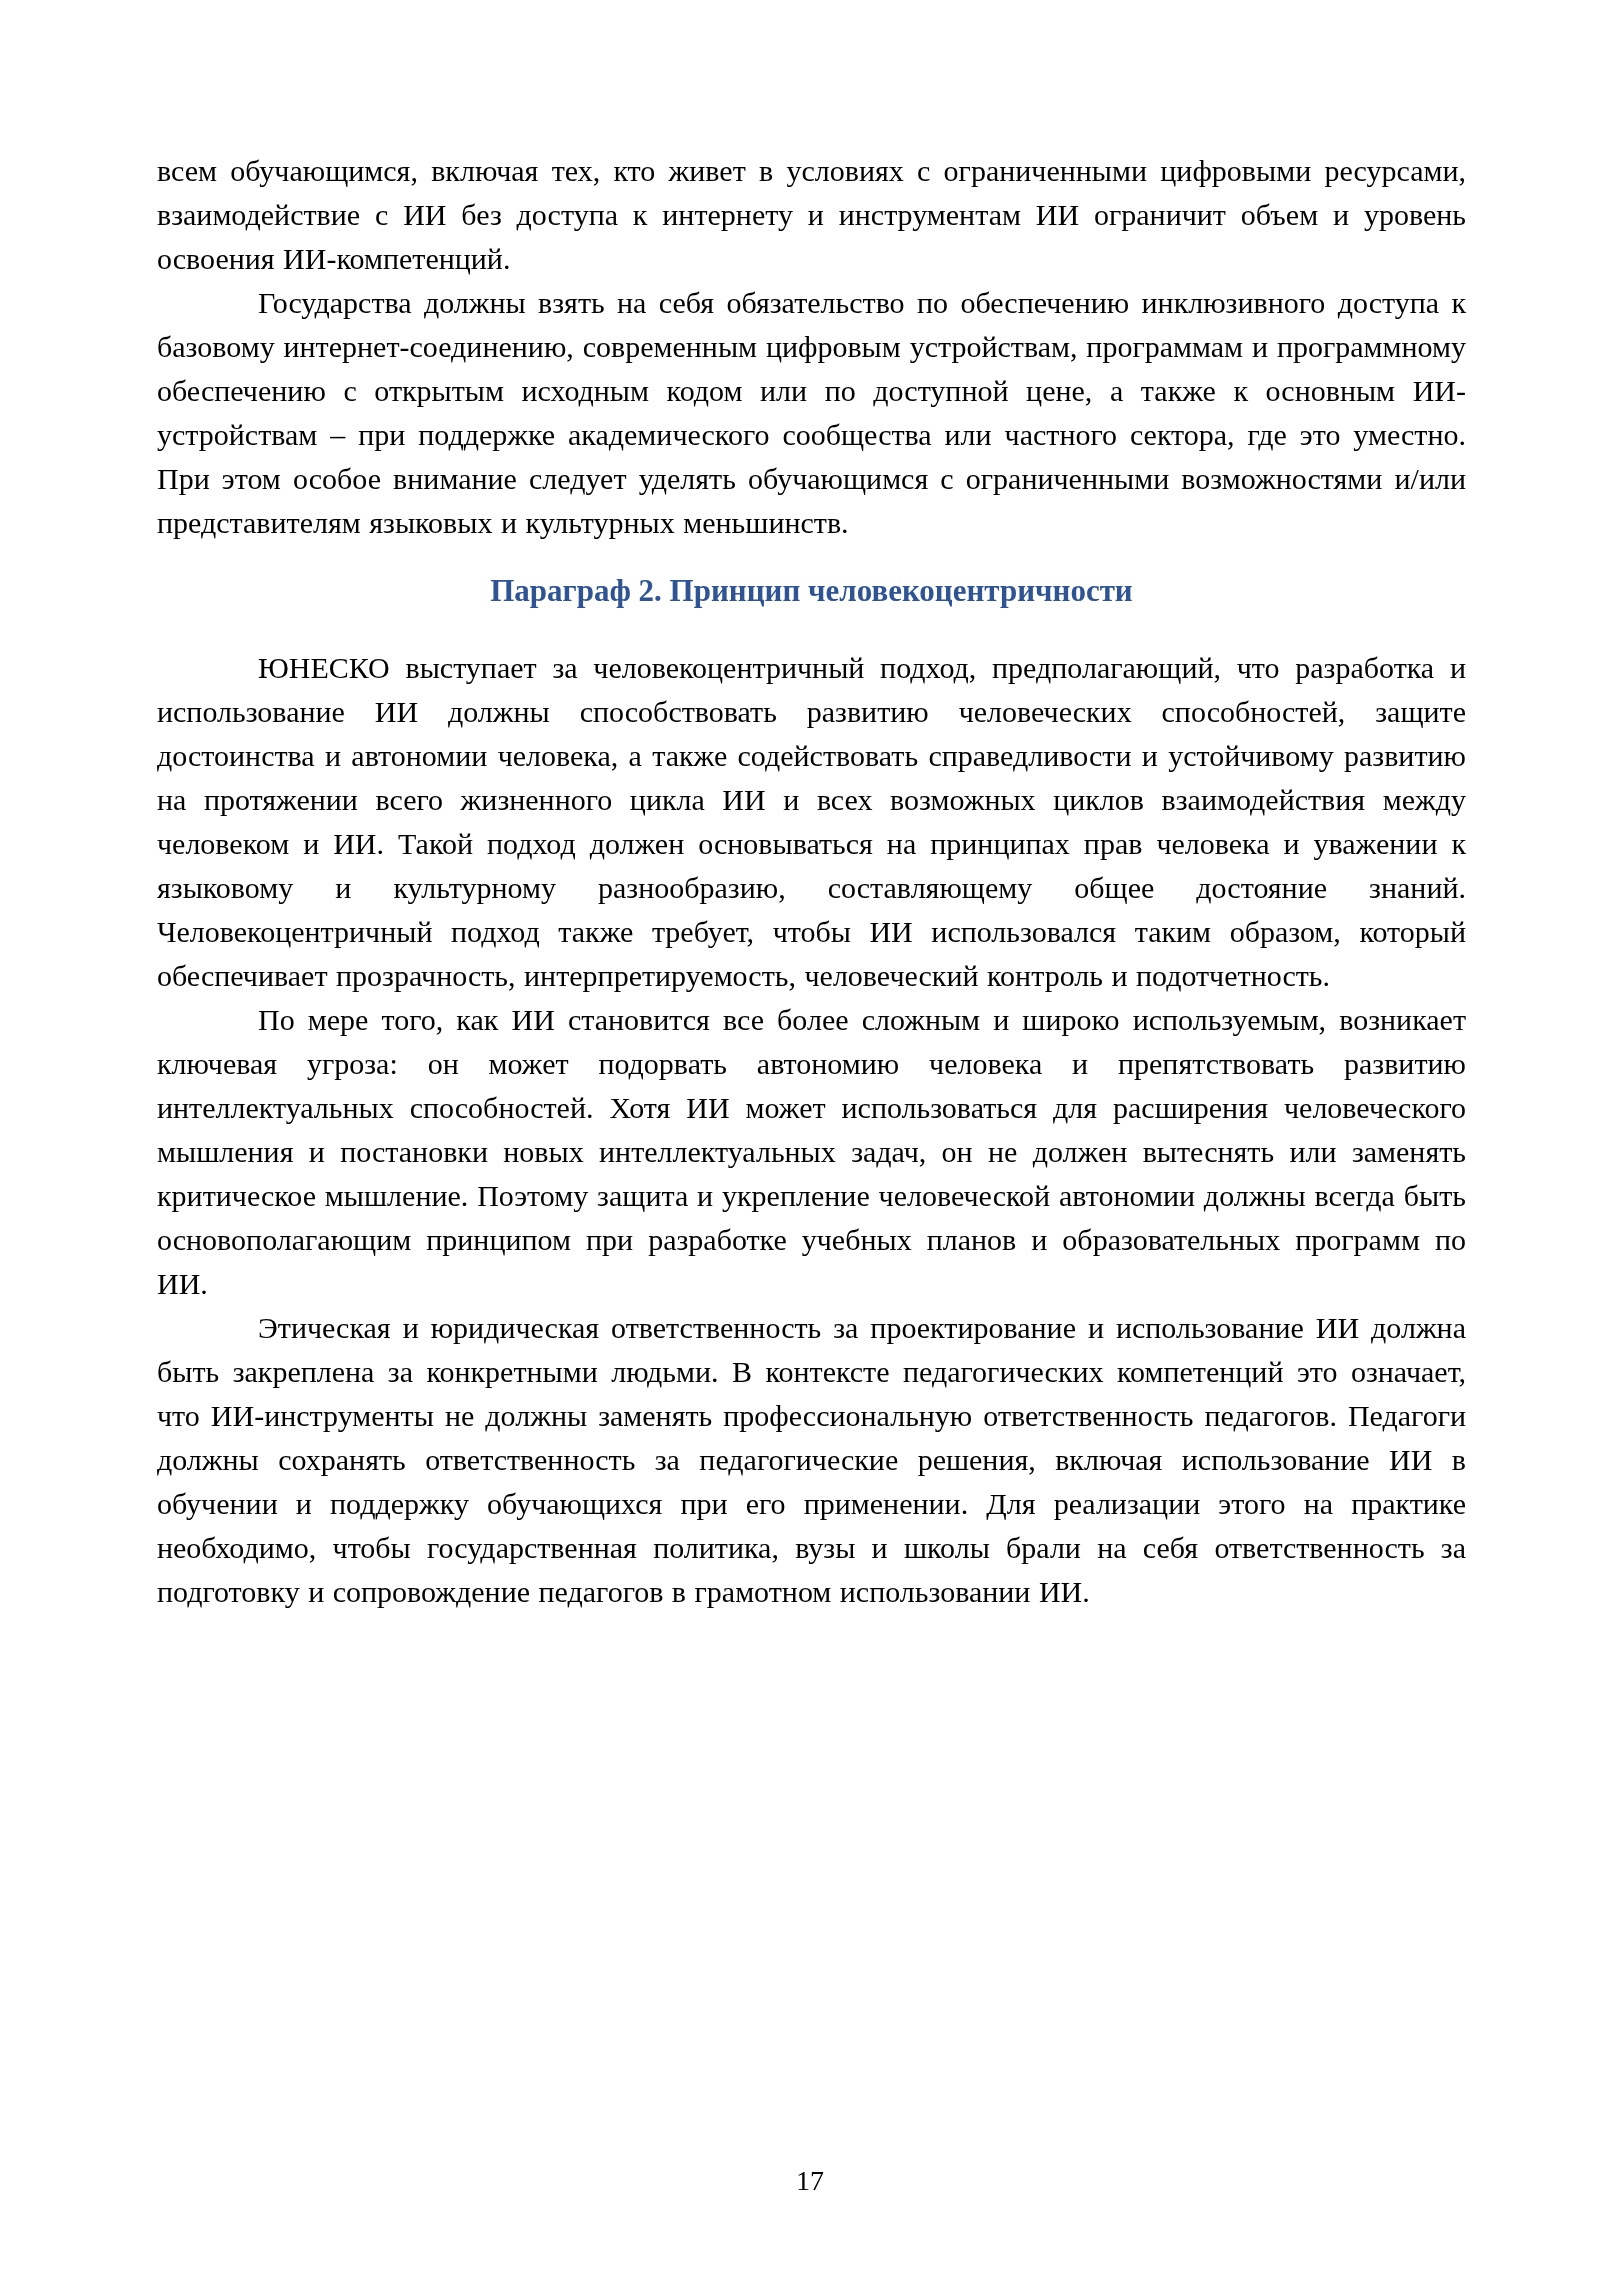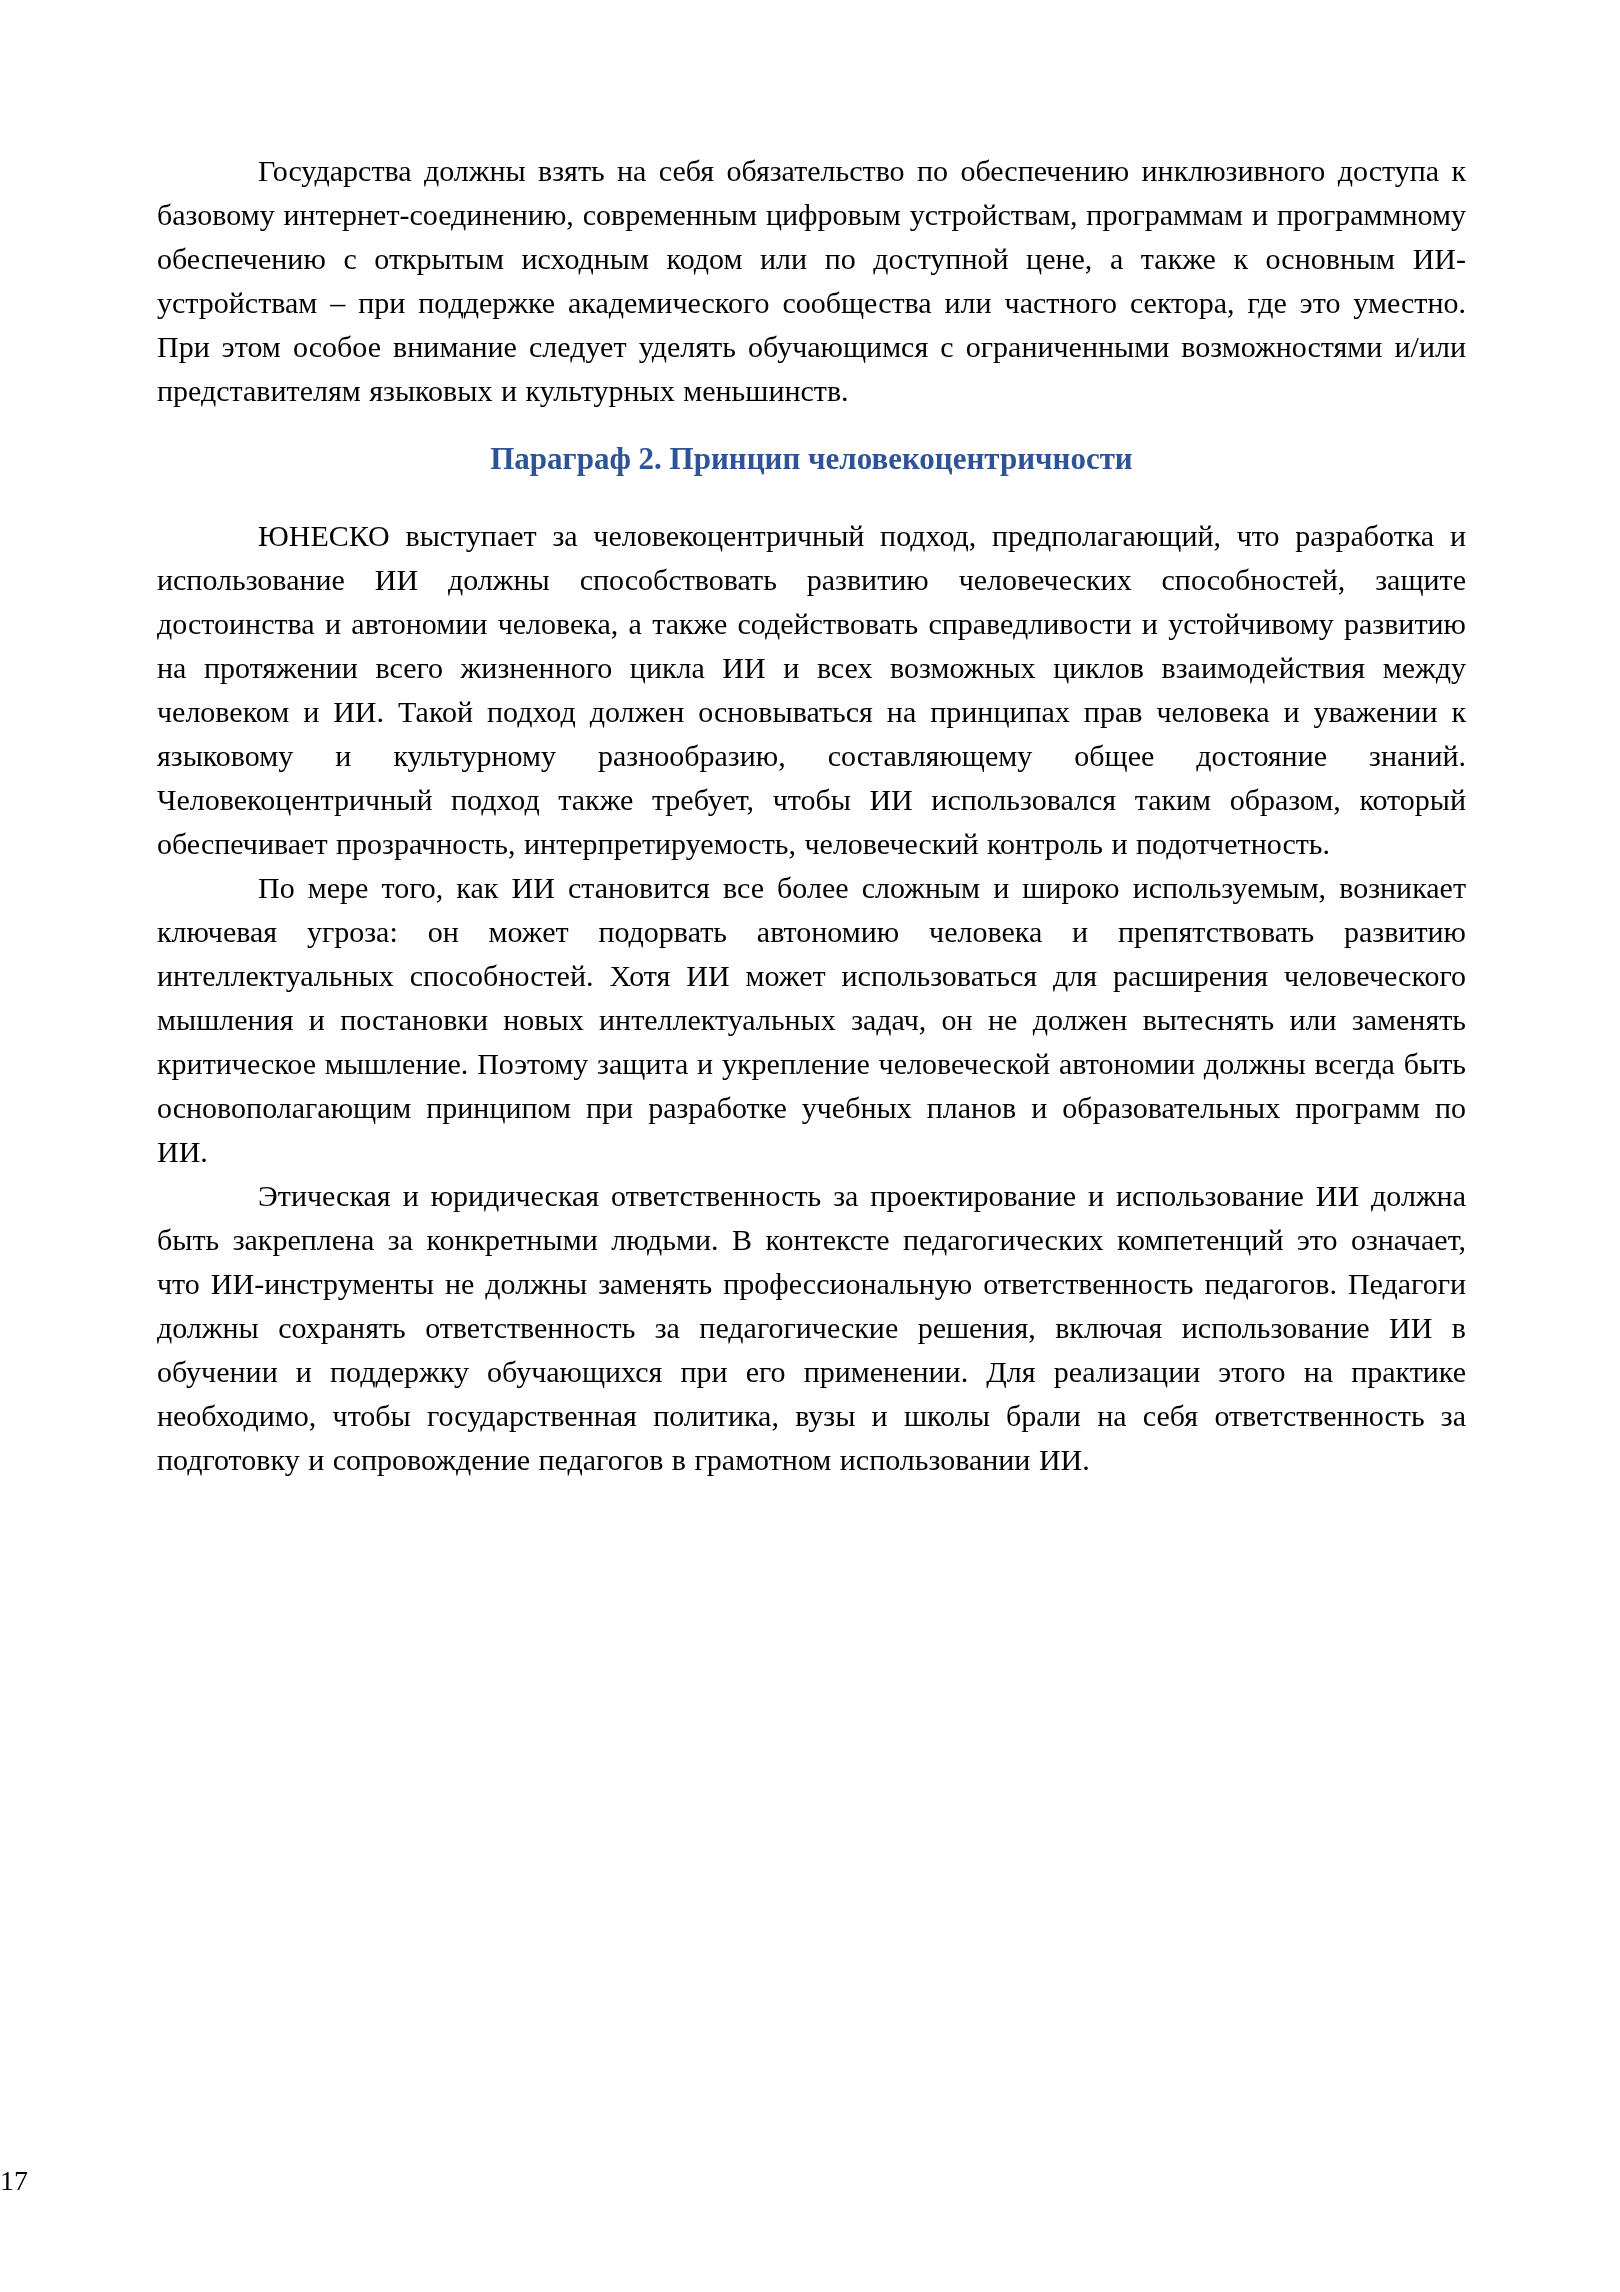--- a/index.html
+++ b/index.html
@@ -44,30 +44,32 @@
     font-weight: bold;
     text-align-last: center;
     text-indent: 0;
     color: #2F5496;
   }
   .page-number {
     position: absolute;
     top: 2164px;
     left: 0;
     width: 100%;
+    text-align: center;
     font-size: 28px;
     line-height: 33px;
     color: #000000;
   }
 </style>
 </head>
 <body>
 
 <div class="page">
   <div class="content">
+    <p class="body-par no-indent">всем обучающимся, включая тех, кто живет в условиях с ограниченными цифровыми ресурсами, взаимодействие с ИИ без доступа к интернету и инструментам ИИ ограничит объем и уровень освоения ИИ-компетенций.</p>
     <p class="body-par">Государства должны взять на себя обязательство по обеспечению инклюзивного доступа к базовому интернет-соединению, современным цифровым устройствам, программам и программному обеспечению с открытым исходным кодом или по доступной цене, а также к основным ИИ-устройствам – при поддержке академического сообщества или частного сектора, где это уместно. При этом особое внимание следует уделять обучающимся с ограниченными возможностями и/или представителям языковых и культурных меньшинств.</p>
 
     <h2 class="section-heading">Параграф 2. Принцип человекоцентричности</h2>
 
     <p class="body-par">ЮНЕСКО выступает за человекоцентричный подход, предполагающий, что разработка и использование ИИ должны способствовать развитию человеческих способностей, защите достоинства и автономии человека, а также содействовать справедливости и устойчивому развитию на протяжении всего жизненного цикла ИИ и всех возможных циклов взаимодействия между человеком и ИИ. Такой подход должен основываться на принципах прав человека и уважении к языковому и культурному разнообразию, составляющему общее достояние знаний. Человекоцентричный подход также требует, чтобы ИИ использовался таким образом, который обеспечивает прозрачность, интерпретируемость, человеческий контроль и подотчетность.</p>
     <p class="body-par">По мере того, как ИИ становится все более сложным и широко используемым, возникает ключевая угроза: он может подорвать автономию человека и препятствовать развитию интеллектуальных способностей. Хотя ИИ может использоваться для расширения человеческого мышления и постановки новых интеллектуальных задач, он не должен вытеснять или заменять критическое мышление. Поэтому защита и укрепление человеческой автономии должны всегда быть основополагающим принципом при разработке учебных планов и образовательных программ по ИИ.</p>
     <p class="body-par">Этическая и юридическая ответственность за проектирование и использование ИИ должна быть закреплена за конкретными людьми. В контексте педагогических компетенций это означает, что ИИ-инструменты не должны заменять профессиональную ответственность педагогов. Педагоги должны сохранять ответственность за педагогические решения, включая использование ИИ в обучении и поддержку обучающихся при его применении. Для реализации этого на практике необходимо, чтобы государственная политика, вузы и школы брали на себя ответственность за подготовку и сопровождение педагогов в грамотном использовании ИИ.</p>
   </div>
 
   <div class="page-number">17</div>

